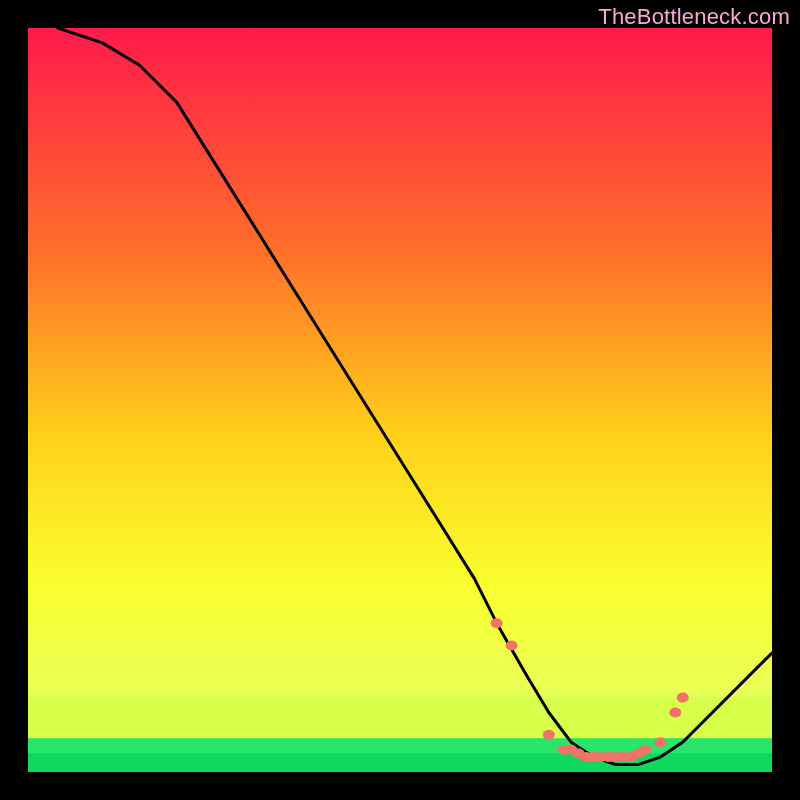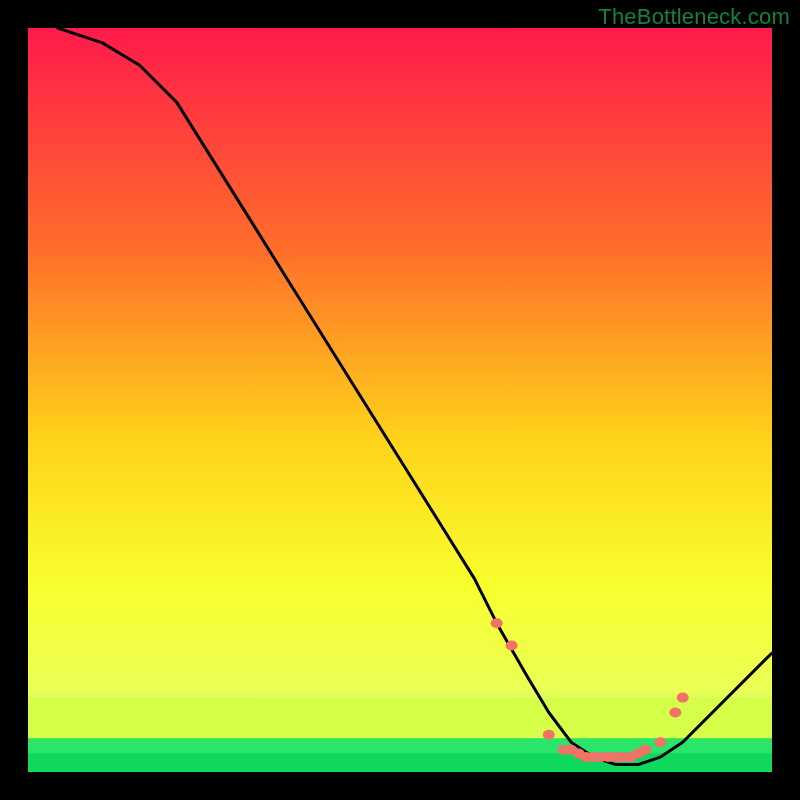--- a/index.html
+++ b/index.html
@@ -9,21 +9,21 @@
     width: 800px;
     height: 800px;
     background: #000;
   }
   .watermark {
     position: absolute;
     top: 4px;
     right: 10px;
     font-family: Arial, Helvetica, sans-serif;
     font-size: 22px;
-    color: #15803d;
+    color: #f9a8d4;
     font-weight: 500;
     letter-spacing: 0.2px;
   }
   .plot {
     position: absolute;
     left: 28px;
     top: 28px;
     width: 744px;
     height: 744px;
   }

